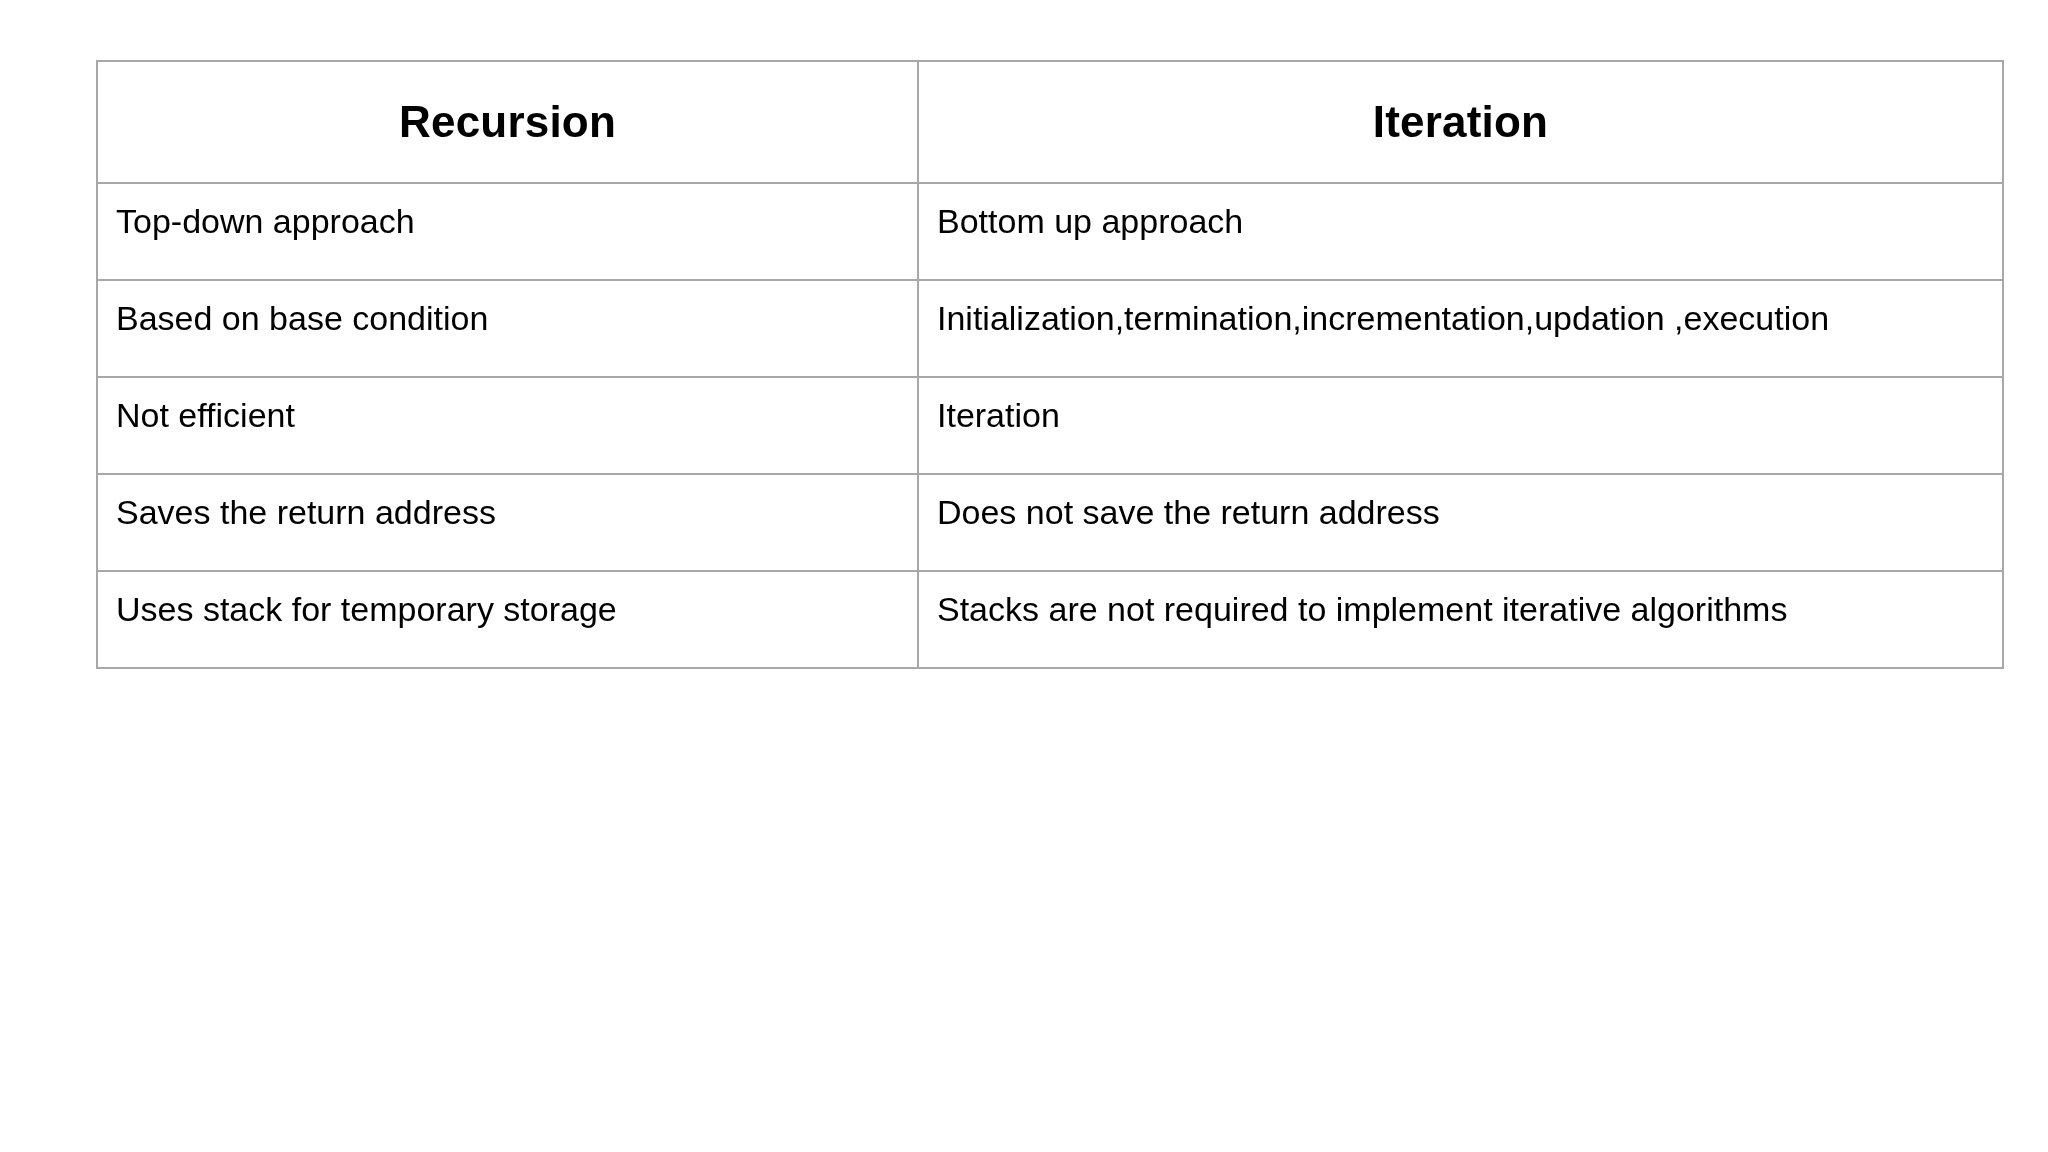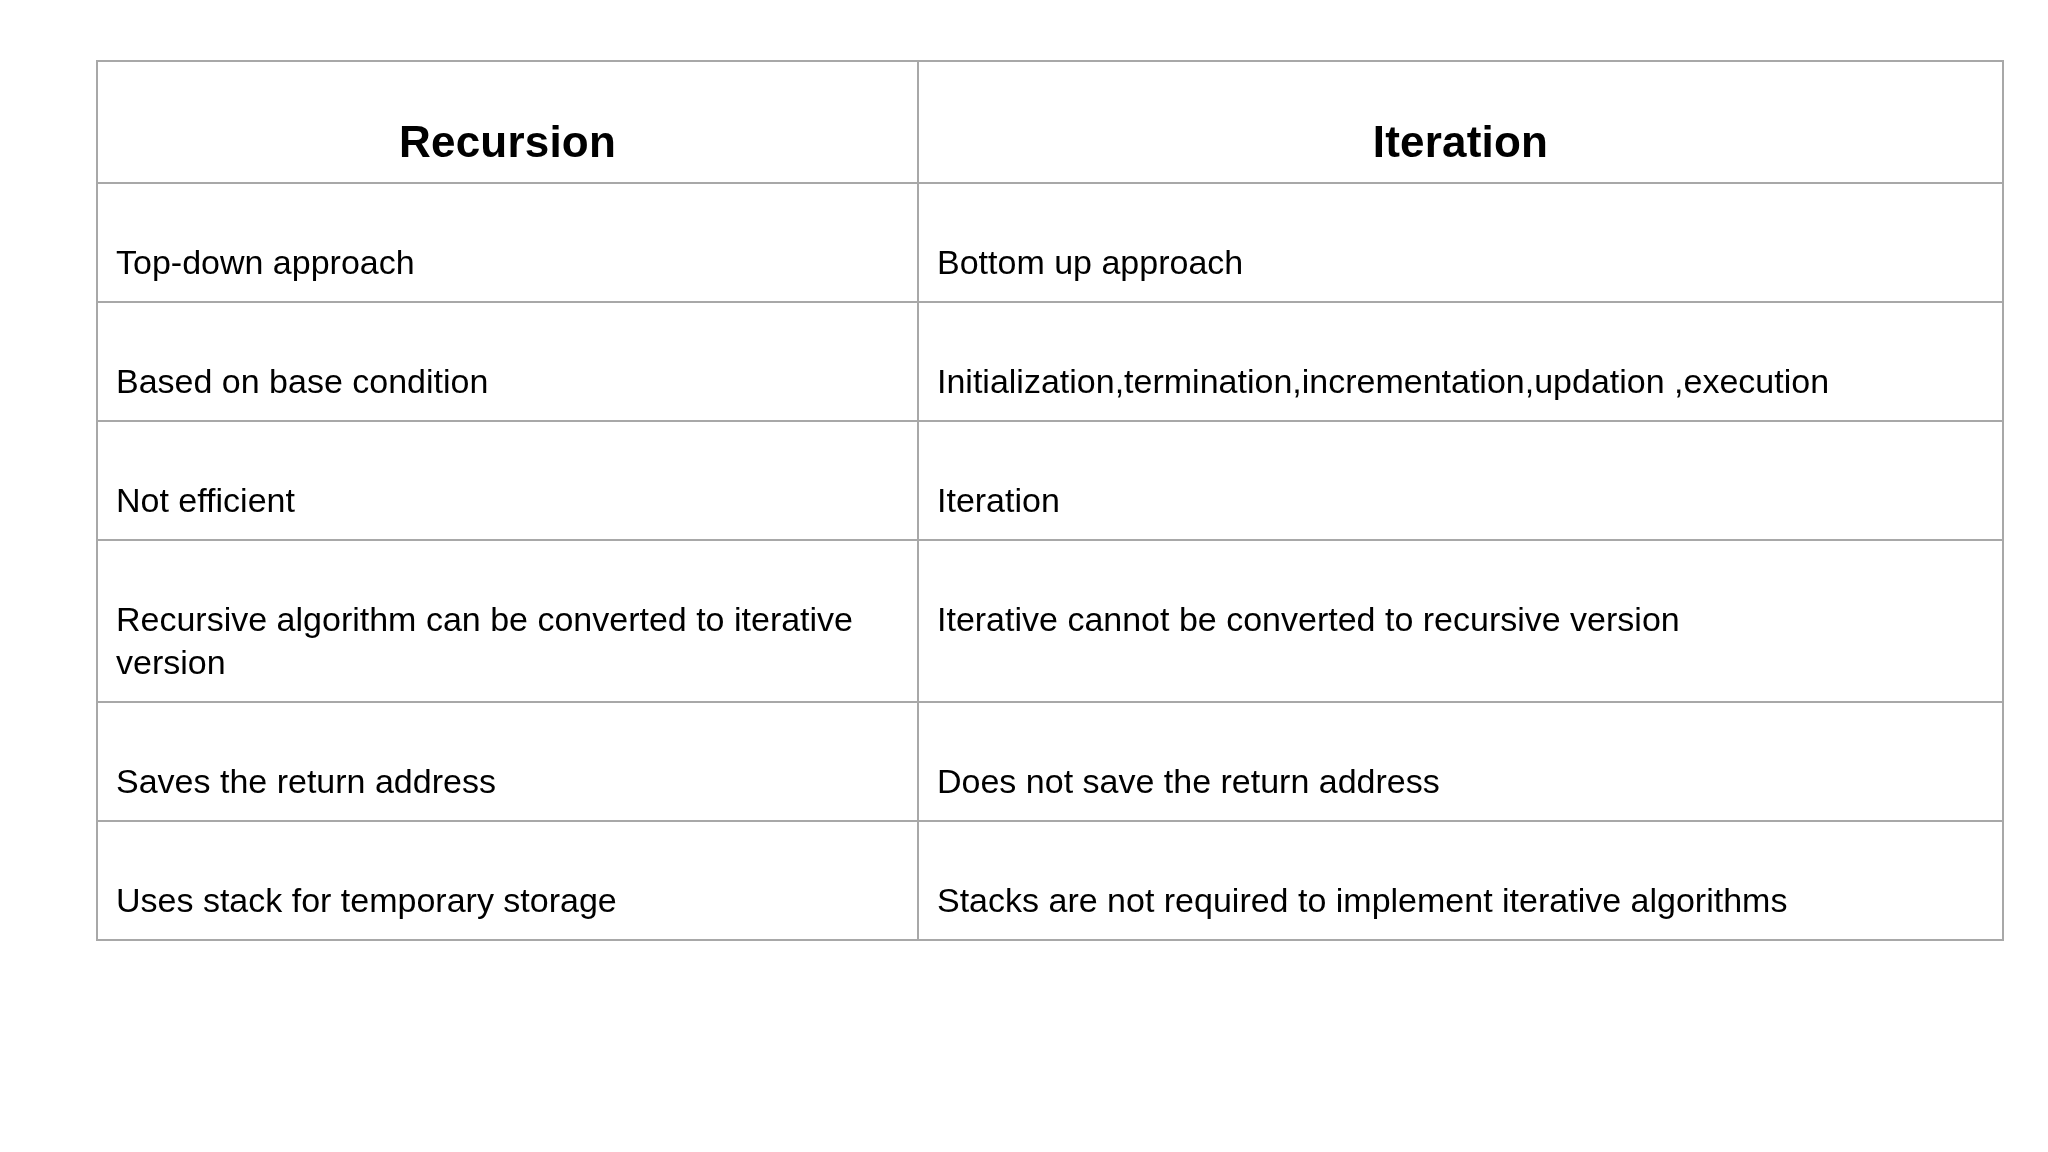--- a/index.html
+++ b/index.html
@@ -59,21 +59,20 @@
     font-weight: normal;
     line-height: 1.24;
     padding: 16px 18px 18px 18px;
     height: 61px;
   }
 
   .cell-text {
     display: block;
     white-space: normal;
     word-break: normal;
-    margin-top: 41px;
   }
 </style>
 </head>
 <body>
 
 <div id="slide">
 
   <table id="comparison-table">
     <colgroup>
       <col class="col-left">
@@ -113,28 +112,20 @@
 
       <tr>
         <td>
           <span class="cell-text">Not efficient</span>
         </td>
         <td>
           <span class="cell-text">Iteration</span>
         </td>
       </tr>
 
-      <tr>
-        <td>
-          <span class="cell-text">Recursive algorithm can be converted to iterative version</span>
-        </td>
-        <td>
-          <span class="cell-text">Iterative cannot be converted to recursive version</span>
-        </td>
-      </tr>
 
       <tr>
         <td>
           <span class="cell-text">Saves the return address</span>
         </td>
         <td>
           <span class="cell-text">Does not save the return address</span>
         </td>
       </tr>
 

